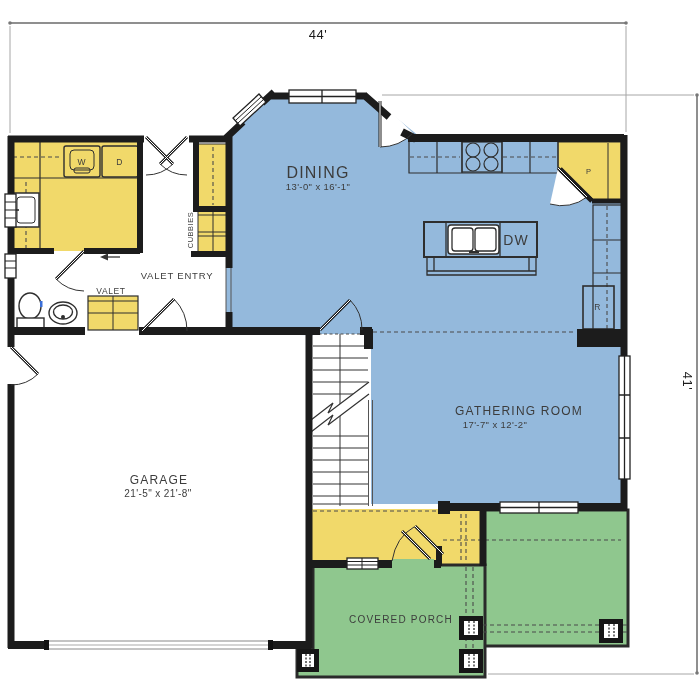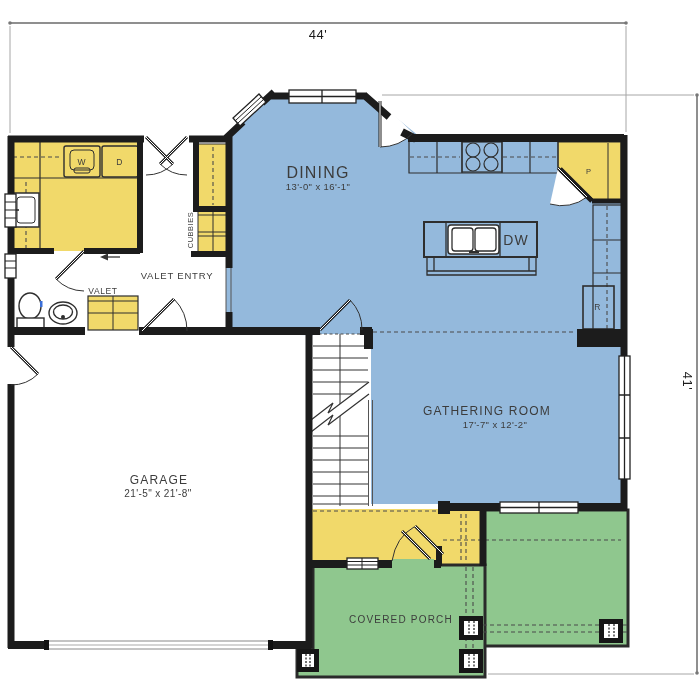--- a/index.html
+++ b/index.html
@@ -240,29 +240,29 @@
   </g>
 </svg>
 
 <div class="labels">
   <div class="lbl dim" style="left:318px;top:34px;font-size:13px">44'</div>
   <div class="lbl dim rot90" style="left:687px;top:381px;font-size:13px">41'</div>
 
   <div class="lbl" style="left:318px;top:173px;font-size:16px">DINING</div>
   <div class="lbl size" style="left:318px;top:187px;font-size:9.5px">13'-0" x 16'-1"</div>
 
-  <div class="lbl" style="left:487px;top:411px;font-size:12px">GATHERING ROOM</div>
+  <div class="lbl" style="left:519px;top:411px;font-size:12px">GATHERING ROOM</div>
   <div class="lbl size" style="left:495px;top:425px;font-size:9.5px">17'-7" x 12'-2"</div>
 
   <div class="lbl" style="left:159px;top:480px;font-size:12px">GARAGE</div>
   <div class="lbl size" style="left:158px;top:494px;font-size:10px">21'-5" x 21'-8"</div>
 
   <div class="lbl" style="left:401px;top:620px;font-size:10px">COVERED PORCH</div>
   <div class="lbl" style="left:177px;top:276px;font-size:9.5px;letter-spacing:0.8px">VALET ENTRY</div>
-  <div class="lbl" style="left:103px;top:291px;font-size:8.5px;letter-spacing:0.6px">VALET</div>
+  <div class="lbl" style="left:111px;top:291px;font-size:8.5px;letter-spacing:0.6px">VALET</div>
   <div class="lbl rotm90" style="left:191px;top:230px;font-size:7.5px;letter-spacing:0.5px">CUBBIES</div>
 
   <div class="lbl" style="left:82px;top:162px;font-size:8.5px">W</div>
   <div class="lbl" style="left:120px;top:162px;font-size:8.5px">D</div>
   <div class="lbl" style="left:516px;top:240px;font-size:14px">DW</div>
   <div class="lbl" style="left:589px;top:172px;font-size:7.5px">P</div>
   <div class="lbl" style="left:598px;top:307px;font-size:8.5px">R</div>
 </div>
 </div>
 

